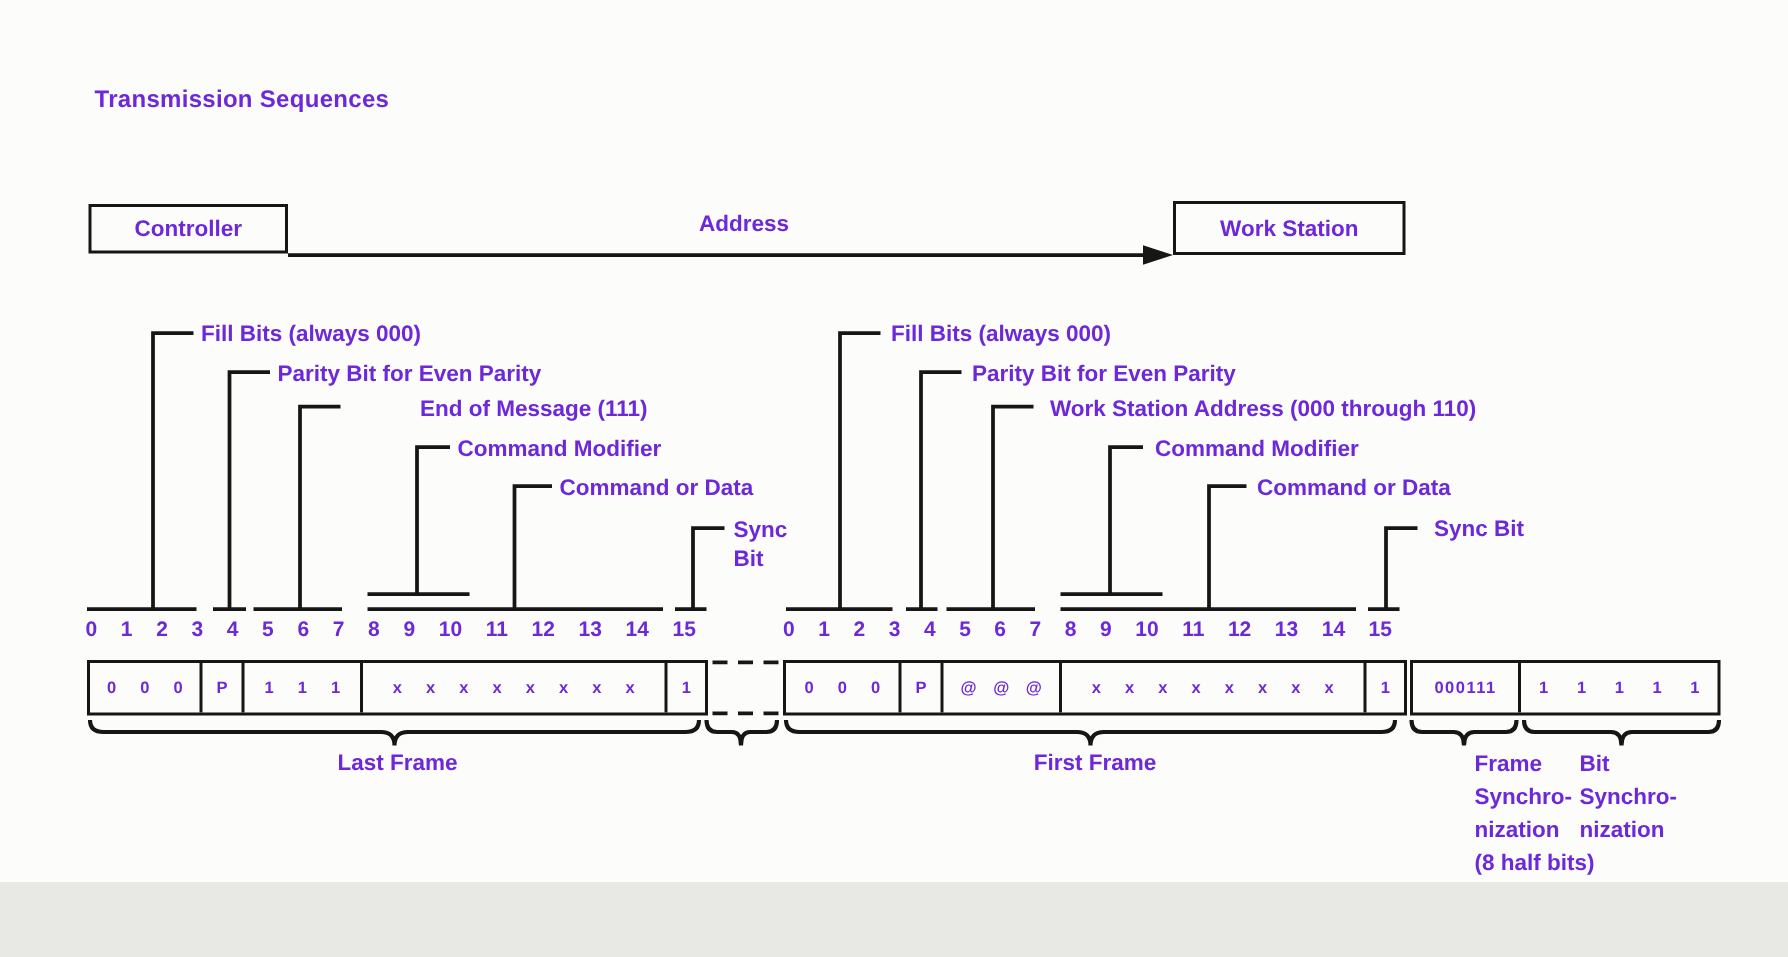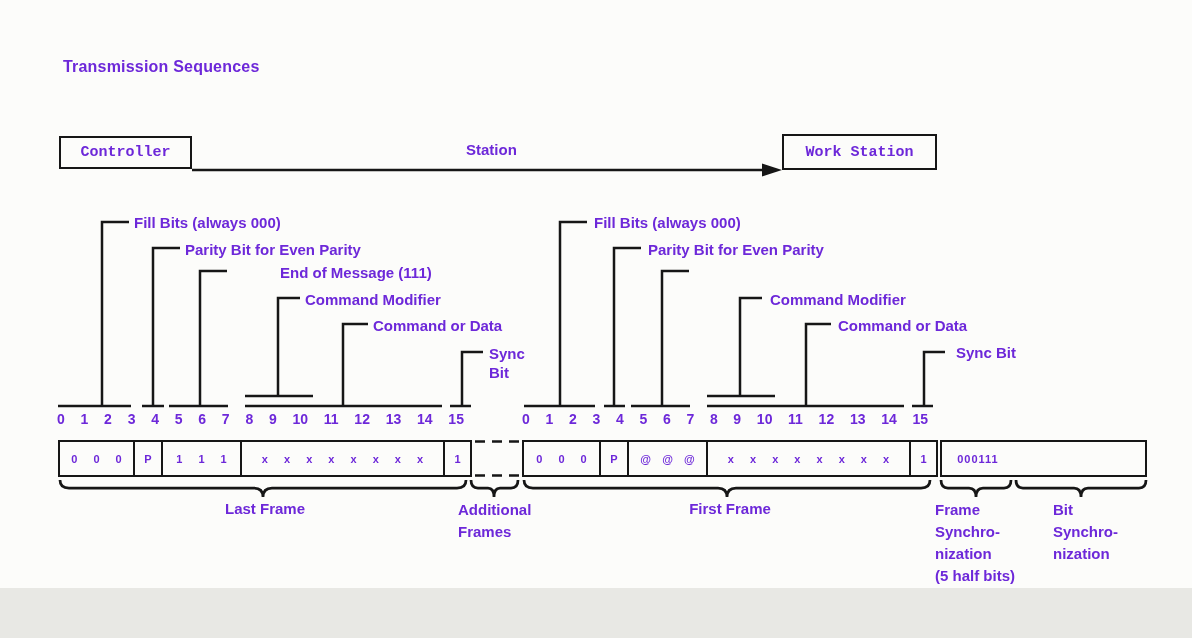--- a/index.html
+++ b/index.html
@@ -8,21 +8,21 @@
     background:#fcfcfa; color:#6d28d9; overflow:hidden;
     font-family:"Liberation Sans", sans-serif;
   }
   .abs{position:absolute; white-space:nowrap;}
   .title{font-size:16px; font-weight:bold; letter-spacing:.2px;}
   .lbl{font-size:15px; font-weight:bold;}
   .small-cap{font-size:15px; font-weight:bold; line-height:22px; white-space:pre;}
   .node-box{
     position:absolute; border:2.5px solid #161616; background:#fcfcfa;
     display:flex; align-items:center; justify-content:center;
-    font-size:15px; font-weight:bold; box-sizing:border-box;font-family:Liberation Mono, monospace;
+    font-size:15px; font-weight:bold; box-sizing:border-box;
   }
   .bitrow{
     position:absolute; top:411px; display:flex; justify-content:space-between;
     font-size:14px; font-weight:bold;
   }
   .bitrow span{display:inline-block; text-align:center;}
   .framebox{
     position:absolute; top:440px; height:37px; box-sizing:border-box;
     border:2.5px solid #161616; display:flex; background:#fcfcfa;
   }
@@ -76,34 +76,35 @@
     </g>
 
     <path d="M45 617 H1150" stroke="#161616" stroke-width="3.5" stroke-dasharray="30 13"></path>
   </svg>
 
   <div class="abs title" style="left:63px; top:58px;">Transmission Sequences</div>
 
   <div class="node-box" style="left:59px; top:136px; width:133px; height:33px;">
     <span>Controller</span>
   </div>
-  <div class="abs lbl" style="left:466px; top:141px;">Station</div>
+  <div class="abs lbl" style="left:466px; top:141px;">Address</div>
   <div class="node-box" style="left:782px; top:134px; width:155px; height:36px;">
     <span>Work Station</span>
   </div>
 
   <div class="abs lbl" style="left:134px; top:214px;">Fill Bits (always 000)</div>
   <div class="abs lbl" style="left:185px; top:241px;">Parity Bit for Even Parity</div>
   <div class="abs lbl" style="left:240px; top:264px;margin-left:40px;">End of Message (111)</div>
   <div class="abs lbl" style="left:305px; top:291px;">Command Modifier</div>
   <div class="abs lbl" style="left:373px; top:317px;">Command or Data</div>
   <div class="abs lbl" style="left:489px; top:344px; line-height:19px;"><span>Sync</span><br><span>Bit</span></div>
 
   <div class="abs lbl" style="left:594px; top:214px;">Fill Bits (always 000)</div>
   <div class="abs lbl" style="left:648px; top:241px;">Parity Bit for Even Parity</div>
+  <div class="abs lbl" style="left:700px; top:264px;">Work Station Address (000 through 110)</div>
   <div class="abs lbl" style="left:770px; top:291px;">Command Modifier</div>
   <div class="abs lbl" style="left:838px; top:317px;">Command or Data</div>
   <div class="abs lbl" style="left:956px; top:344px;">Sync Bit</div>
 
   <div class="bitrow" style="left:57px; width:407px;">
       <span>0</span>
       <span>1</span>
       <span>2</span>
       <span>3</span>
       <span>4</span>
@@ -149,25 +150,25 @@
   <div class="framebox" style="left:522px; width:416px;">
     <div class="cell ws" style="width:77px;">0 0 0</div>
     <div class="cell" style="width:28px;">P</div>
     <div class="cell" style="width:79px; word-spacing:8px;">@ @ @</div>
     <div class="cell ws" style="width:203px;">x x x x x x x x</div>
     <div class="cell" style="flex:1;">1</div>
   </div>
 
   <div class="framebox" style="left:940px; width:207px;">
     <div class="cell tight" style="width:72px;">000111</div>
+    <div class="cell ws-xl" style="flex:1;">1 1 1 1 1</div>
   </div>
 
   <div class="abs lbl center" style="left:205px; top:500px; width:120px;">Last Frame</div>
 
-  <div class="abs small-cap" style="left:458px; top:499px;"><span>Additional</span><br><span>Frames</span></div>
 
   <div class="abs lbl center" style="left:670px; top:500px; width:120px;">First Frame</div>
 
-  <div class="abs small-cap" style="left:935px; top:499px;"><span>Frame</span><br><span>Synchro-</span><br><span>nization</span><br><span>(5 half bits)</span></div>
+  <div class="abs small-cap" style="left:983px; top:499px;"><span>Frame</span><br><span>Synchro-</span><br><span>nization</span><br><span>(8 half bits)</span></div>
 
   <div class="abs small-cap" style="left:1053px; top:499px;"><span>Bit</span><br><span>Synchro-</span><br><span>nization</span></div>
 
 </div>
 
 </body></html>

